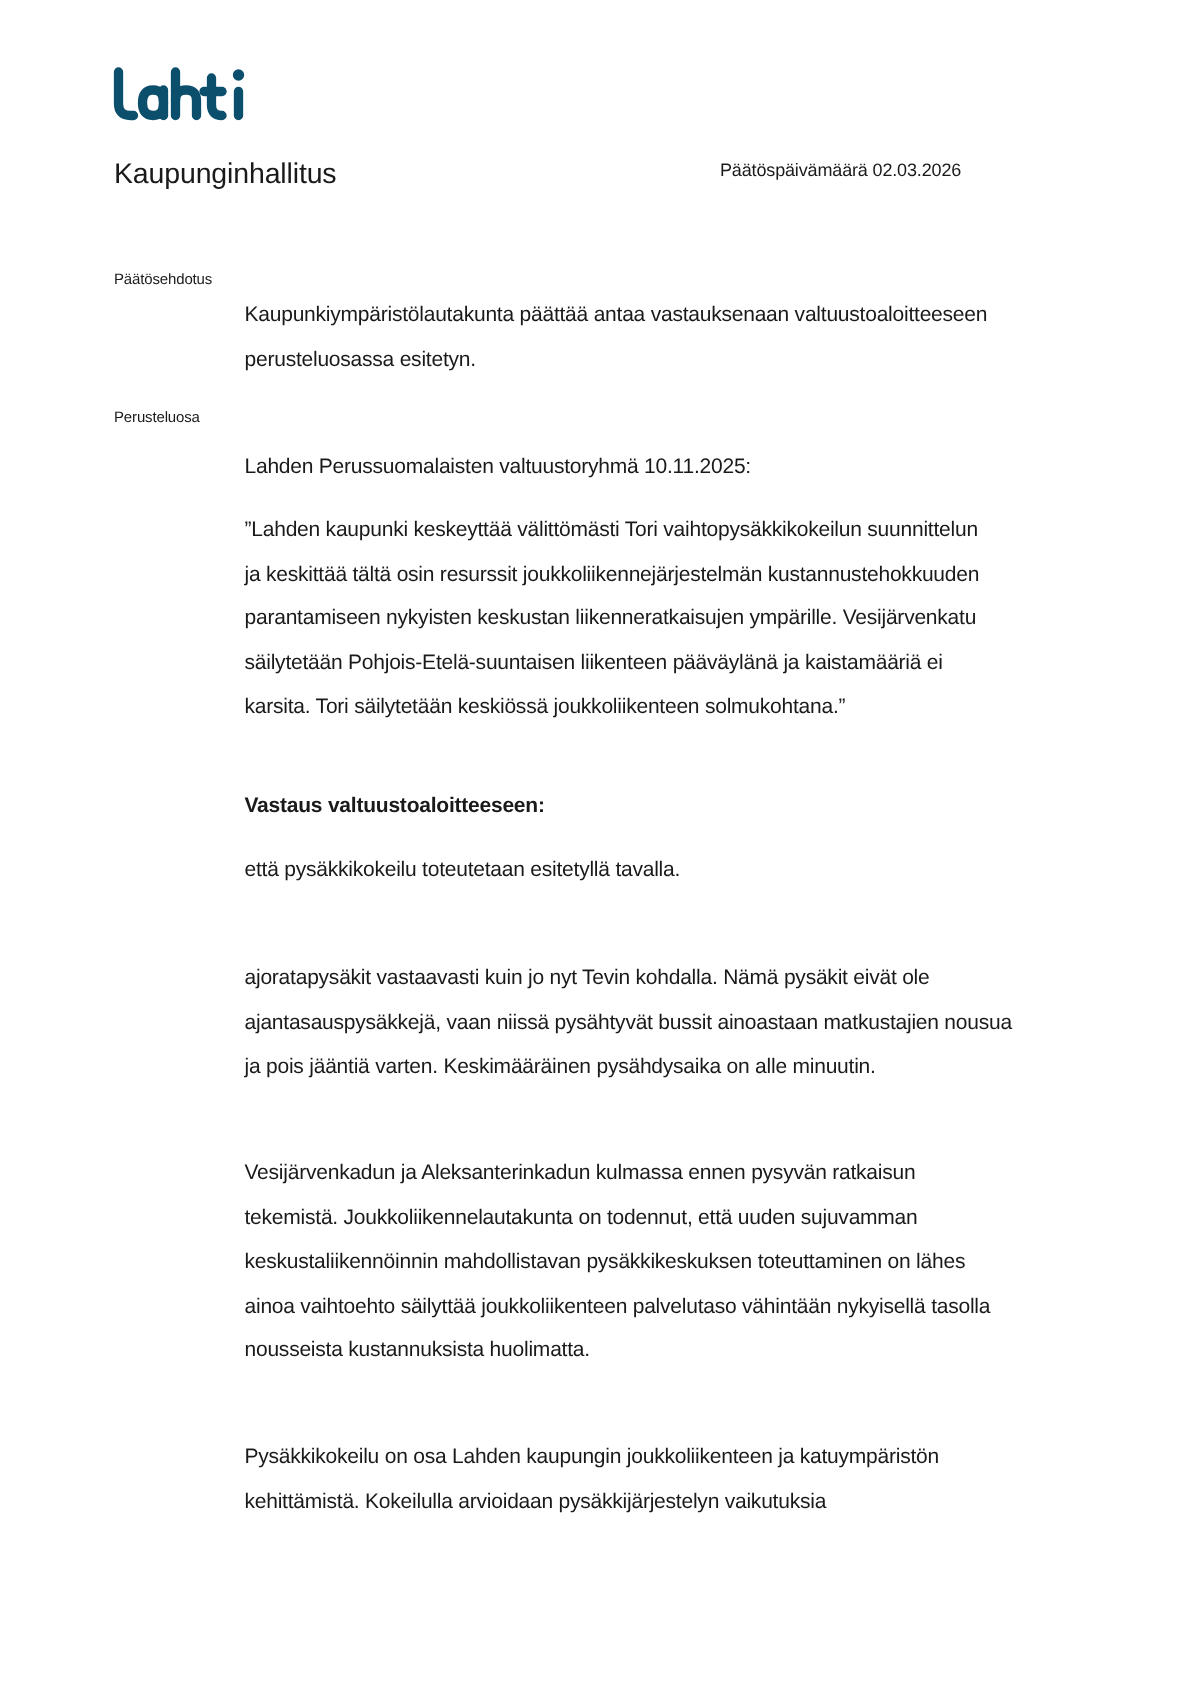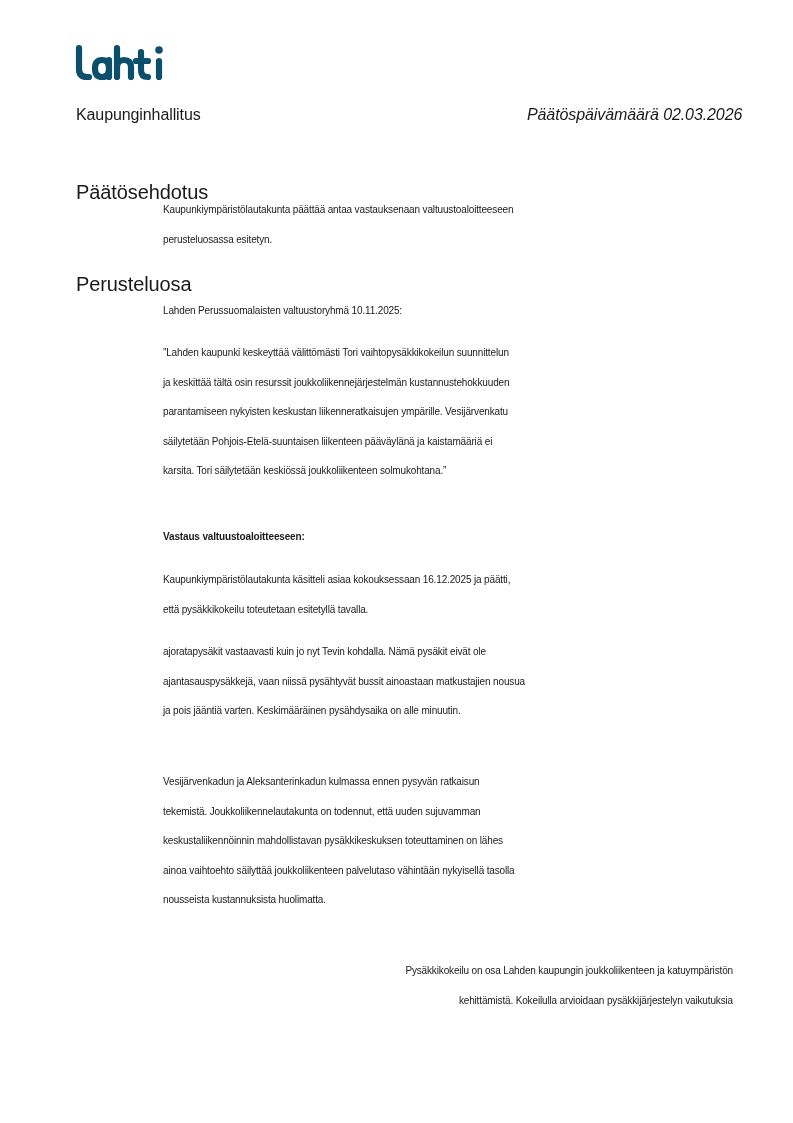--- a/index.html
+++ b/index.html
@@ -20,42 +20,41 @@
       left: 75px;
       top: 44px;
       width: 92px;
       height: 38px;
     }
     .logo svg { display: block; }
     .hdr-left {
       position: absolute;
       left: 76px;
       top: 106px;
-      font-size: 16px;
+      font-size: 19px;
       letter-spacing: -0.1px;
     }
     .hdr-right {
       position: absolute;
-      left: 527px;
+      left: 480px;
       top: 106px;
-      font-size: 16px;
+      font-size: 12px;
       letter-spacing: -0.1px;
-      font-style: italic;
     }
     .section-label {
       position: absolute;
       left: 76px;
-      font-size: 20px;
+      font-size: 10px;
       letter-spacing: -0.1px;
     }
     .body-block {
       position: absolute;
       left: 163px;
       width: 570px;
-      font-size: 10px;
+      font-size: 14px;
       line-height: 29.5px;
       letter-spacing: -0.15px;
     }
     .body-block p {
       margin: 0;
     }
     .bold { font-weight: bold; }
   </style>
 </head>
 <body>
@@ -101,34 +100,33 @@
   <p>parantamiseen nykyisten keskustan liikenneratkaisujen ympärille. Vesijärvenkatu</p>
   <p>säilytetään Pohjois-Etelä-suuntaisen liikenteen pääväylänä ja kaistamääriä ei</p>
   <p>karsita. Tori säilytetään keskiössä joukkoliikenteen solmukohtana.”</p>
 </div>
 
 <div class="body-block bold" style="top:522px;">
   <p>Vastaus valtuustoaloitteeseen:</p>
 </div>
 
 <div class="body-block" style="top:565px;">
-  <p>Kaupunkiympäristölautakunta käsitteli asiaa kokouksessaan 16.12.2025  ja päätti,</p>
   <p>että pysäkkikokeilu toteutetaan esitetyllä tavalla.</p>
 </div>
 
 <div class="body-block" style="top:637px;">
   <p>ajoratapysäkit vastaavasti kuin jo nyt Tevin kohdalla. Nämä pysäkit eivät ole</p>
   <p>ajantasauspysäkkejä, vaan niissä pysähtyvät bussit ainoastaan matkustajien nousua</p>
   <p>ja pois jääntiä varten.  Keskimääräinen pysähdysaika on alle minuutin.</p>
 </div>
 
 <div class="body-block" style="top:767px;">
   <p>Vesijärvenkadun ja Aleksanterinkadun kulmassa ennen pysyvän ratkaisun</p>
   <p>tekemistä. Joukkoliikennelautakunta on todennut, että uuden sujuvamman</p>
   <p>keskustaliikennöinnin mahdollistavan pysäkkikeskuksen toteuttaminen on lähes</p>
   <p>ainoa vaihtoehto säilyttää joukkoliikenteen palvelutaso vähintään nykyisellä tasolla</p>
   <p>nousseista kustannuksista  huolimatta.</p>
 </div>
 
-<div class="body-block" style="top:956px;text-align:right;">
+<div class="body-block" style="top:956px;">
   <p>Pysäkkikokeilu on osa Lahden kaupungin joukkoliikenteen ja katuympäristön</p>
   <p>kehittämistä. Kokeilulla arvioidaan pysäkkijärjestelyn vaikutuksia</p>
 </div>
 
 </body></html>

